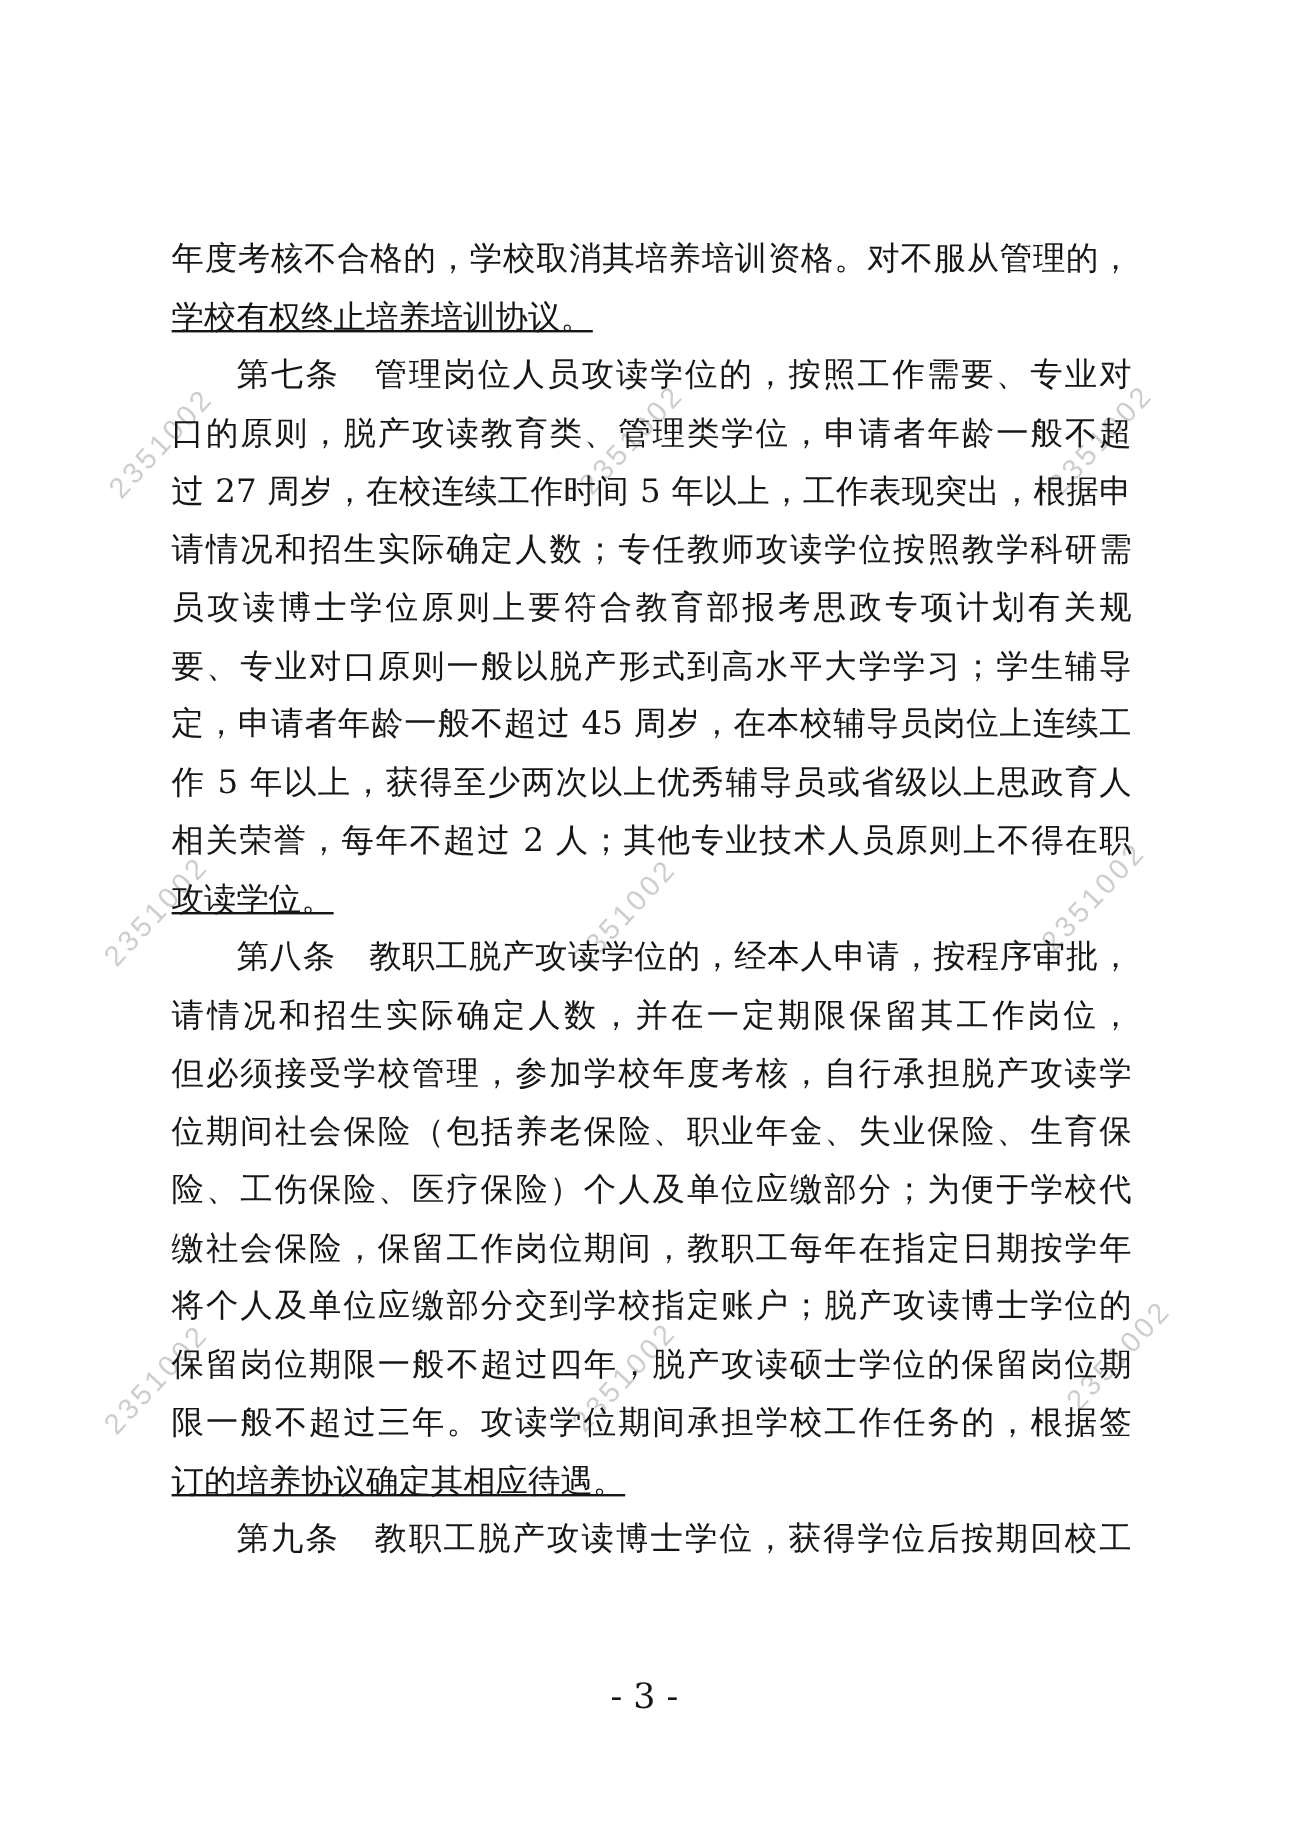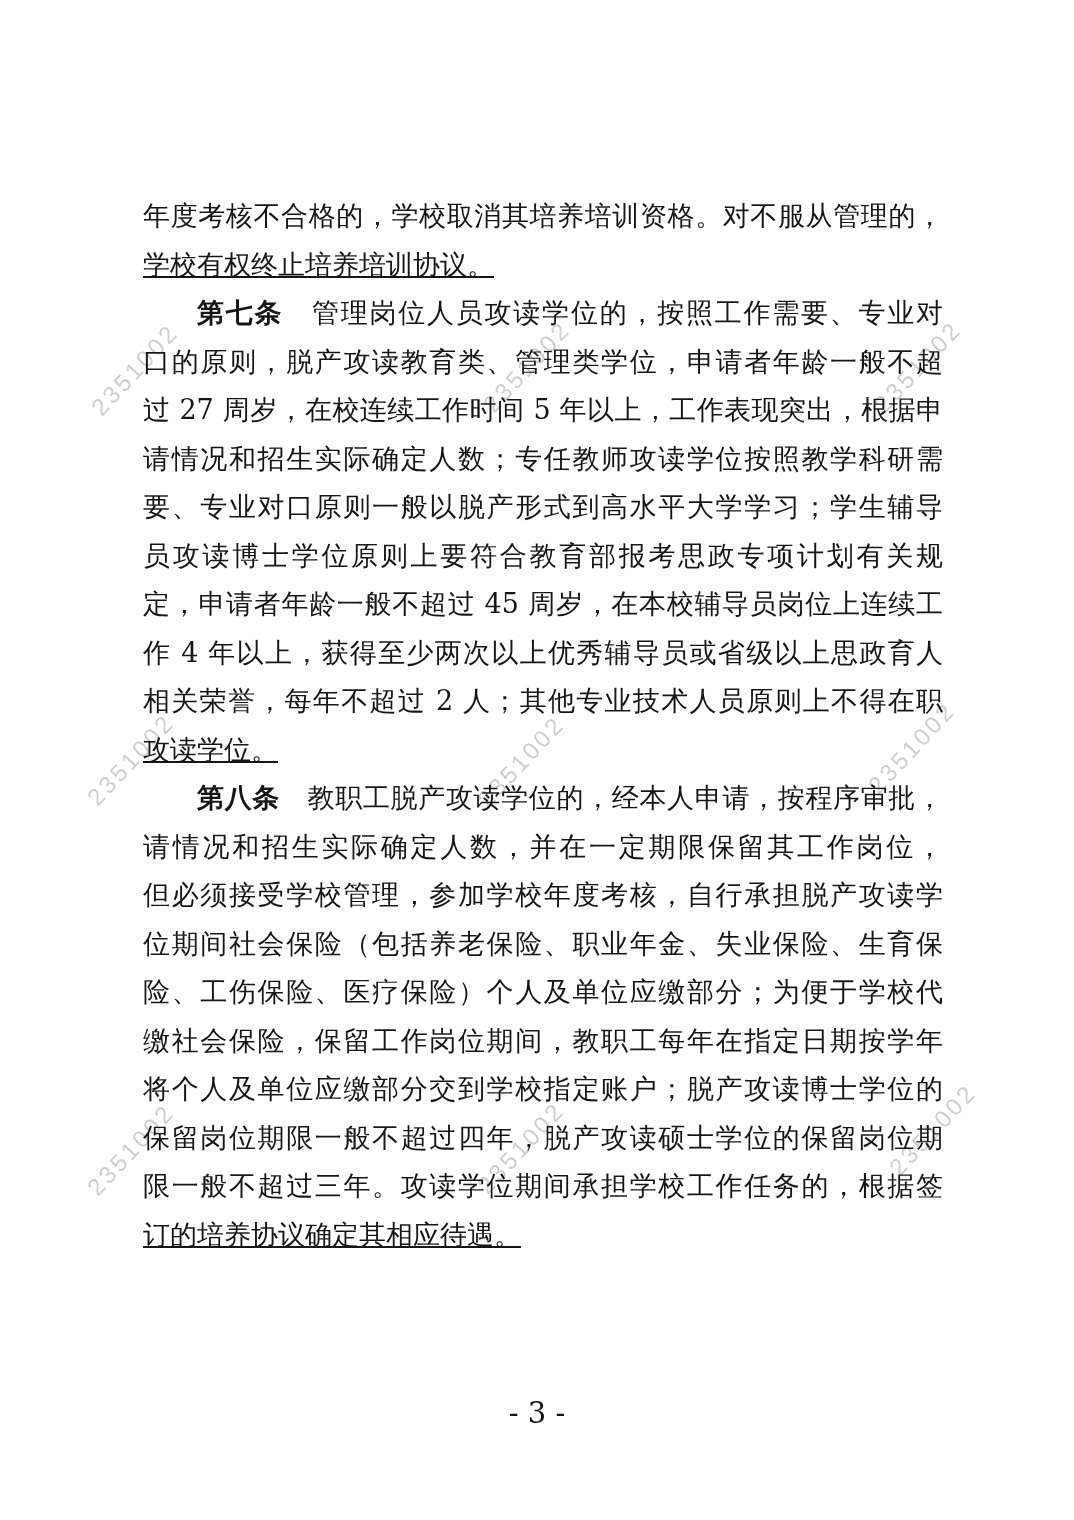--- a/index.html
+++ b/index.html
@@ -36,21 +36,21 @@
     line-height: 48.5px;
   }
   .para { margin: 0; }
   .line {
     text-align: justify;
     text-align-last: justify;
     text-justify: inter-character;
   }
   .line.nofill { text-align-last: left; text-decoration: underline; }
   .para.indent .line:first-child { text-indent: 2em; }
-  .line b { font-weight: 700; }
+  .line b { font-weight: 400; }
   .footer {
     position: absolute;
     top: 1396px;
     left: 0;
     width: 100%;
     z-index: 1;
     text-align: center;
     color: #161616;
     font-size: 29px;
     font-family: "DejaVu Serif", "Liberation Serif", serif;
@@ -74,34 +74,37 @@
   <div class="doc-body">
       <div class="para">
         <div class="line"><span>年度考核不合格的，学校取消其培养培训资格。对不服从管理的，</span></div>
         <div class="line nofill"><span>学校有权终止培养培训协议。</span></div>
       </div>
       <div class="para indent">
         <div class="line"><b>第七条</b><span>　管理岗位人员攻读学位的，按照工作需要、专业对</span></div>
         <div class="line"><span>口的原则，脱产攻读教育类、管理类学位，申请者年龄一般不超</span></div>
         <div class="line"><span>过 27 周岁，在校连续工作时间 5 年以上，工作表现突出，根据申</span></div>
         <div class="line"><span>请情况和招生实际确定人数；专任教师攻读学位按照教学科研需</span></div>
+        <div class="line"><span>员攻读博士学位原则上要符合教育部报考思政专项计划有关规</span></div>
         <div class="line"><span>要、专业对口原则一般以脱产形式到高水平大学学习；学生辅导</span></div>
-        <div class="line"><span>员攻读博士学位原则上要符合教育部报考思政专项计划有关规</span></div>
         <div class="line"><span>定，申请者年龄一般不超过 45 周岁，在本校辅导员岗位上连续工</span></div>
-        <div class="line"><span>作 4 年以上，获得至少两次以上优秀辅导员或省级以上思政育人</span></div>
+        <div class="line"><span>作 5 年以上，获得至少两次以上优秀辅导员或省级以上思政育人</span></div>
         <div class="line"><span>相关荣誉，每年不超过 2 人；其他专业技术人员原则上不得在职</span></div>
         <div class="line nofill"><span>攻读学位。</span></div>
       </div>
       <div class="para indent">
         <div class="line"><b>第八条</b><span>　教职工脱产攻读学位的，经本人申请，按程序审批，</span></div>
         <div class="line"><span>请情况和招生实际确定人数，并在一定期限保留其工作岗位，</span></div>
         <div class="line"><span>但必须接受学校管理，参加学校年度考核，自行承担脱产攻读学</span></div>
         <div class="line"><span>位期间社会保险（包括养老保险、职业年金、失业保险、生育保</span></div>
         <div class="line"><span>险、工伤保险、医疗保险）个人及单位应缴部分；为便于学校代</span></div>
         <div class="line"><span>缴社会保险，保留工作岗位期间，教职工每年在指定日期按学年</span></div>
         <div class="line"><span>将个人及单位应缴部分交到学校指定账户；脱产攻读博士学位的</span></div>
         <div class="line"><span>保留岗位期限一般不超过四年，脱产攻读硕士学位的保留岗位期</span></div>
         <div class="line"><span>限一般不超过三年。攻读学位期间承担学校工作任务的，根据签</span></div>
         <div class="line nofill"><span>订的培养协议确定其相应待遇。</span></div>
       </div>
+      <div class="para indent">
+        <div class="line"><b>第九条</b><span>　教职工脱产攻读博士学位，获得学位后按期回校工</span></div>
+      </div>
     </div>
   <div class="footer">- 3 -</div>
 </div>
 
 </body></html>

